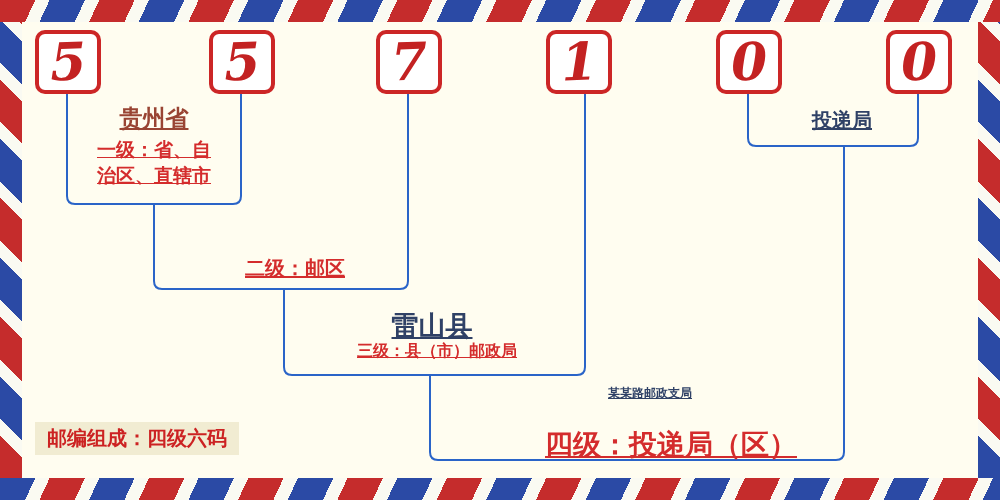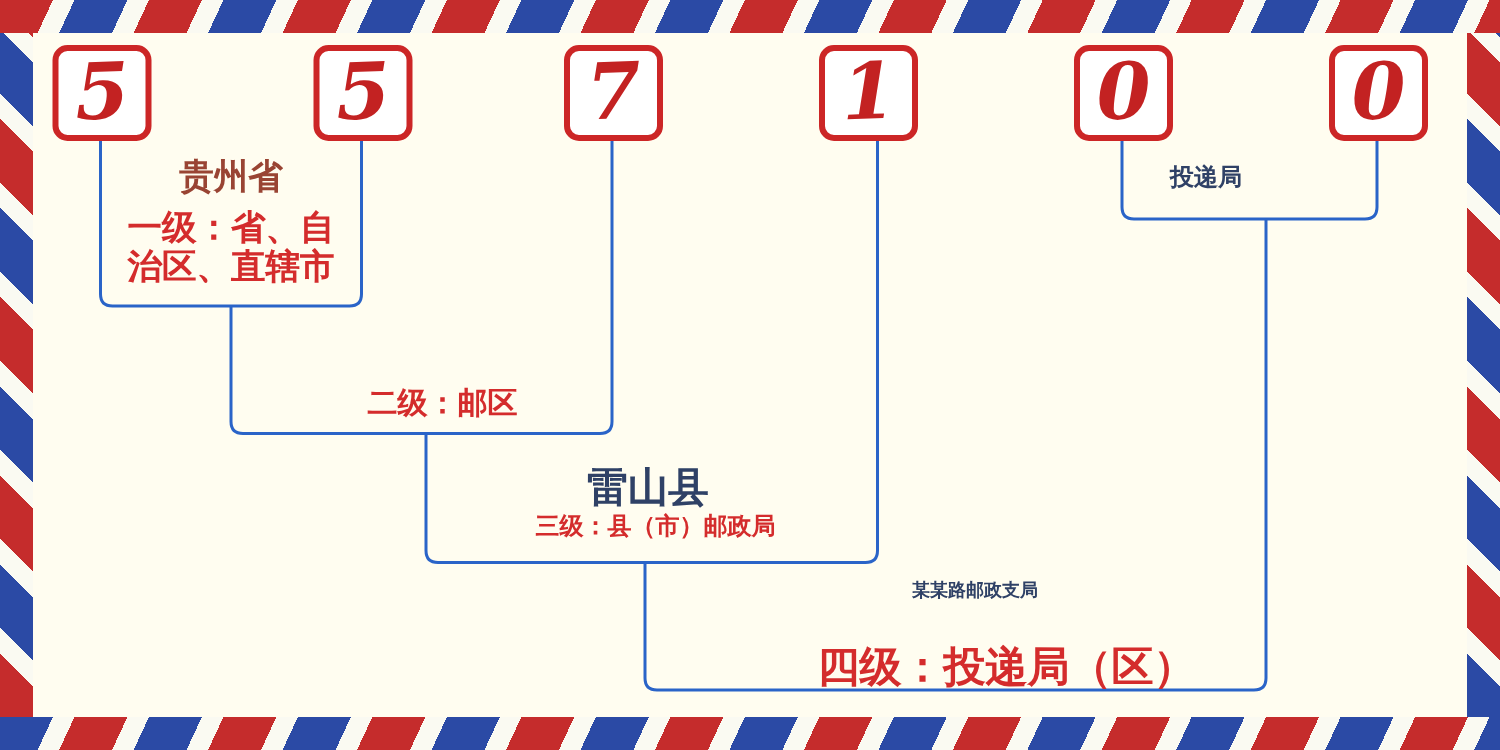--- a/index.html
+++ b/index.html
@@ -31,24 +31,24 @@
     font-family:"DejaVu Serif","Liberation Serif",serif;
     font-style:italic;font-weight:bold;
     font-size:52px;line-height:1;color:#c32222;
     transform:rotate(-2deg);
   }
 
   svg.connectors{position:absolute;left:0;top:0;}
   svg.connectors path{fill:none;stroke:#2a64c8;stroke-width:2px;}
 
   .lbl{position:absolute;white-space:nowrap;line-height:1.25;}
-  .centered{transform:translateX(-50%);}
+  .centered{transform:translateX(-50%);text-decoration:underline;}
   .name-brown{color:#994433;font-weight:bold;font-size:23px;}
   .name-navy{color:#2f4166;font-weight:bold;font-size:27px;}
-  .lvl-red{color:#d42c2c;font-weight:bold;font-size:23px;}
+  .lvl-red{color:#d42c2c;font-weight:bold;font-size:19px;}
   .composition{
     color:#cc2222;font-weight:bold;font-size:20px;
     background:#f1ecd2;padding:4px 12px;
   }
 </style>
 </head>
 <body>
 
 <div class="canvas">
 
@@ -89,16 +89,17 @@
   <div class="lbl centered lvl-red" style="left:154px;top:164px">治区、直辖市</div>
 
   <div class="lbl centered lvl-red" style="left:295px;top:256px;font-size:20px">二级：邮区</div>
 
   <div class="lbl centered name-navy" style="left:432px;top:309px">雷山县</div>
   <div class="lbl centered lvl-red" style="left:437px;top:341px;font-size:16px">三级：县（市）邮政局</div>
 
   <div class="lbl centered name-navy" style="left:650px;top:386px;font-size:12px">某某路邮政支局</div>
   <div class="lbl centered lvl-red" style="left:671px;top:427px;font-size:28px">四级：投递局（区）</div>
 
-  <div class="lbl centered name-navy" style="left:804px;top:108px;font-size:16px">投递局</div>
+  <div class="lbl centered name-navy" style="left:842px;top:108px;font-size:20px">投递局</div>
 
+  <div class="lbl composition" style="left:35px;top:422px">邮编组成：四级六码</div>
 
 </div>
 
 </body></html>

